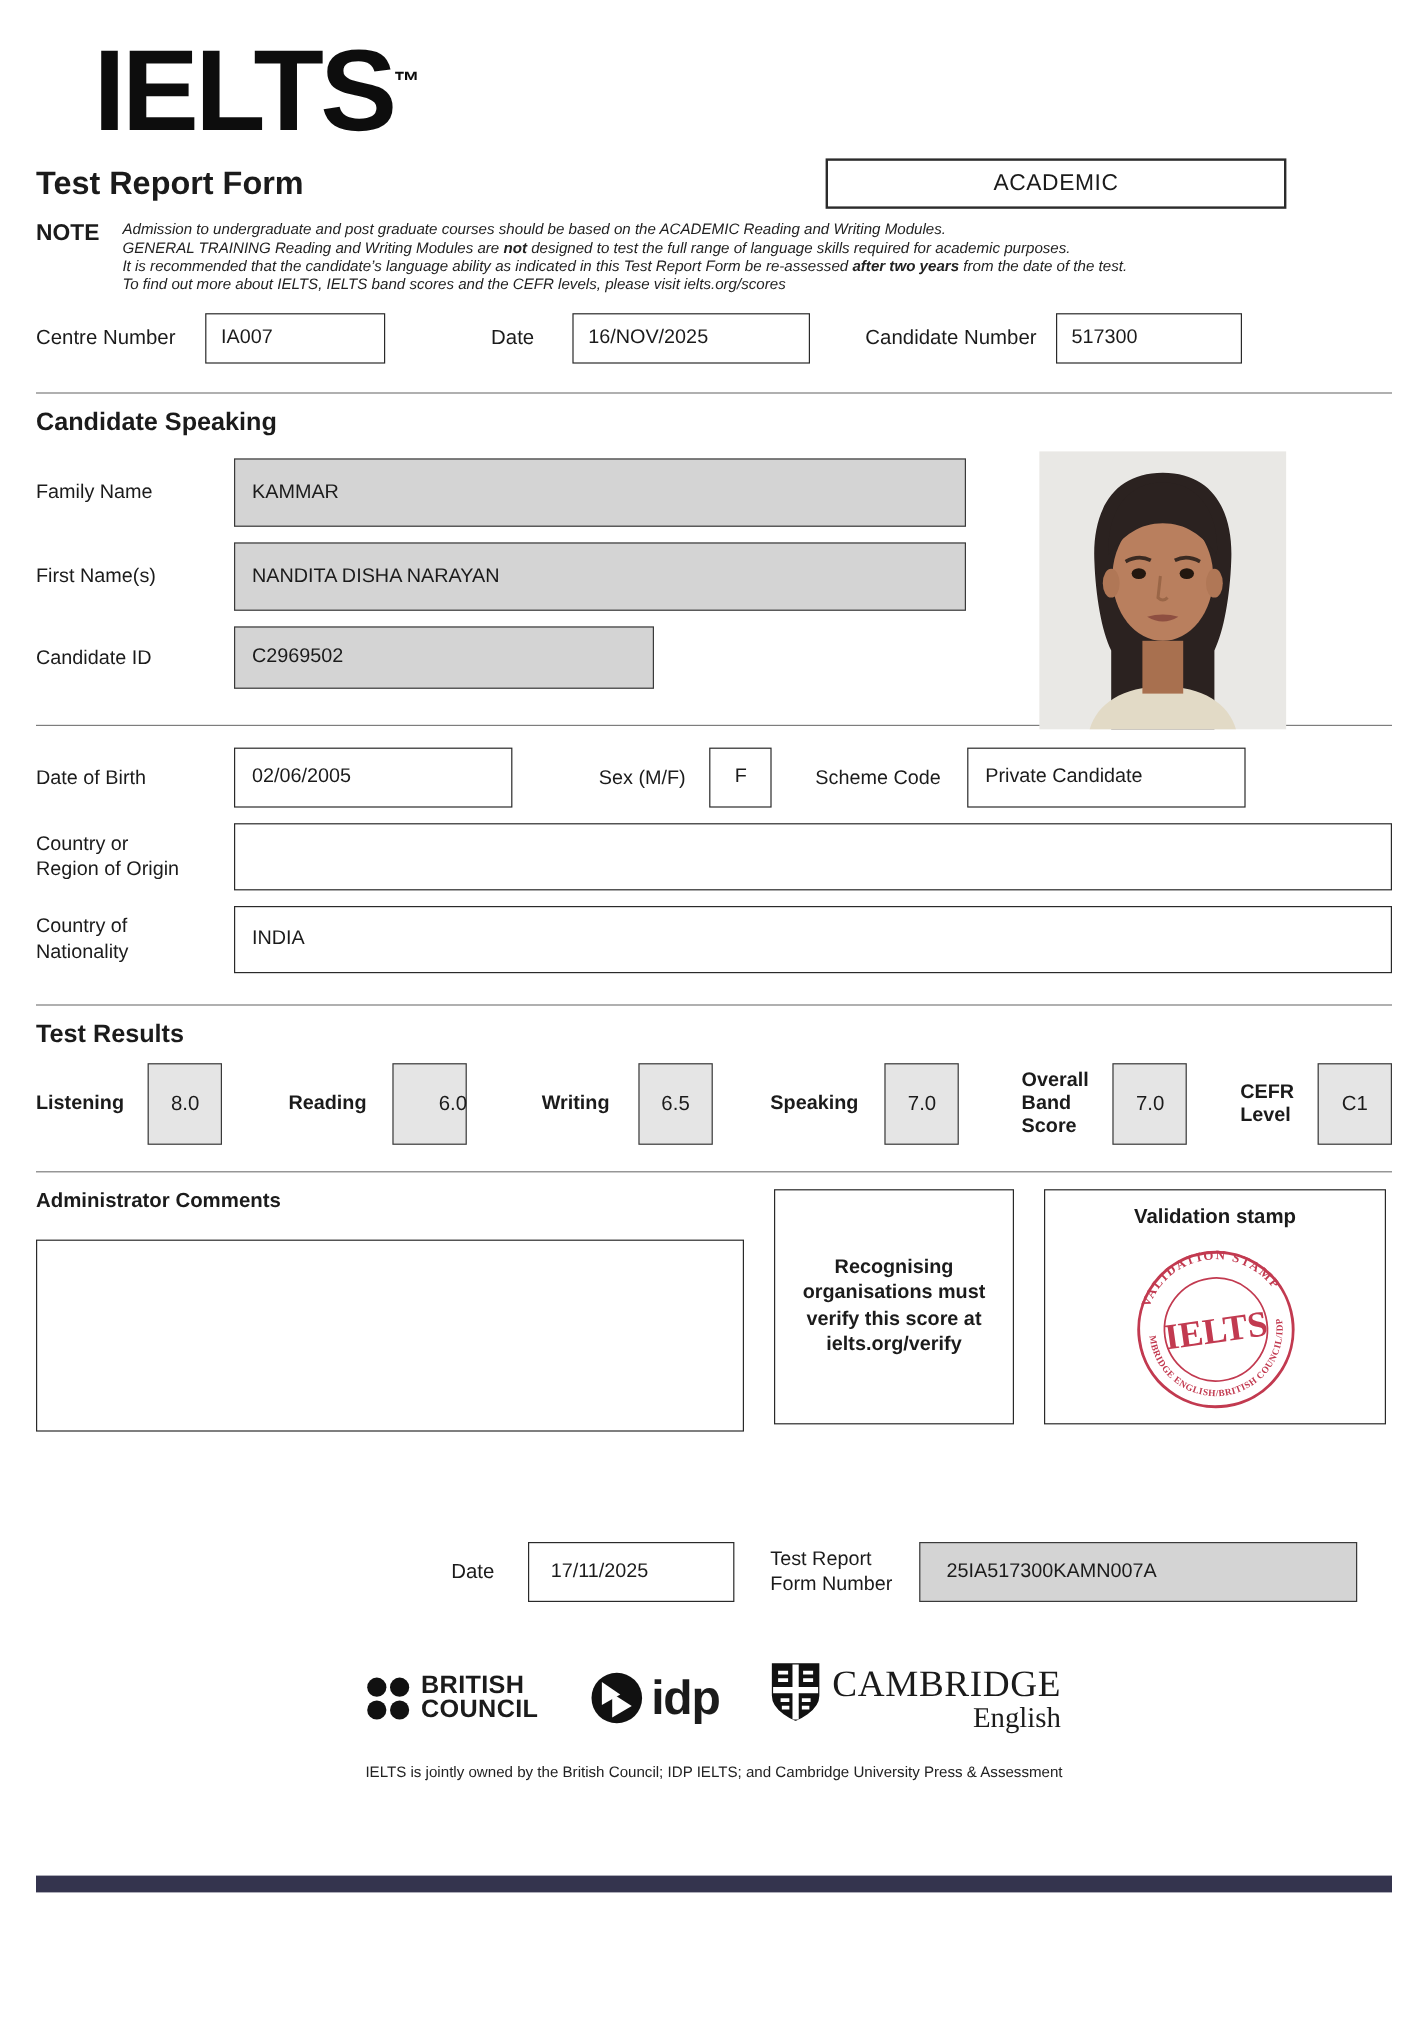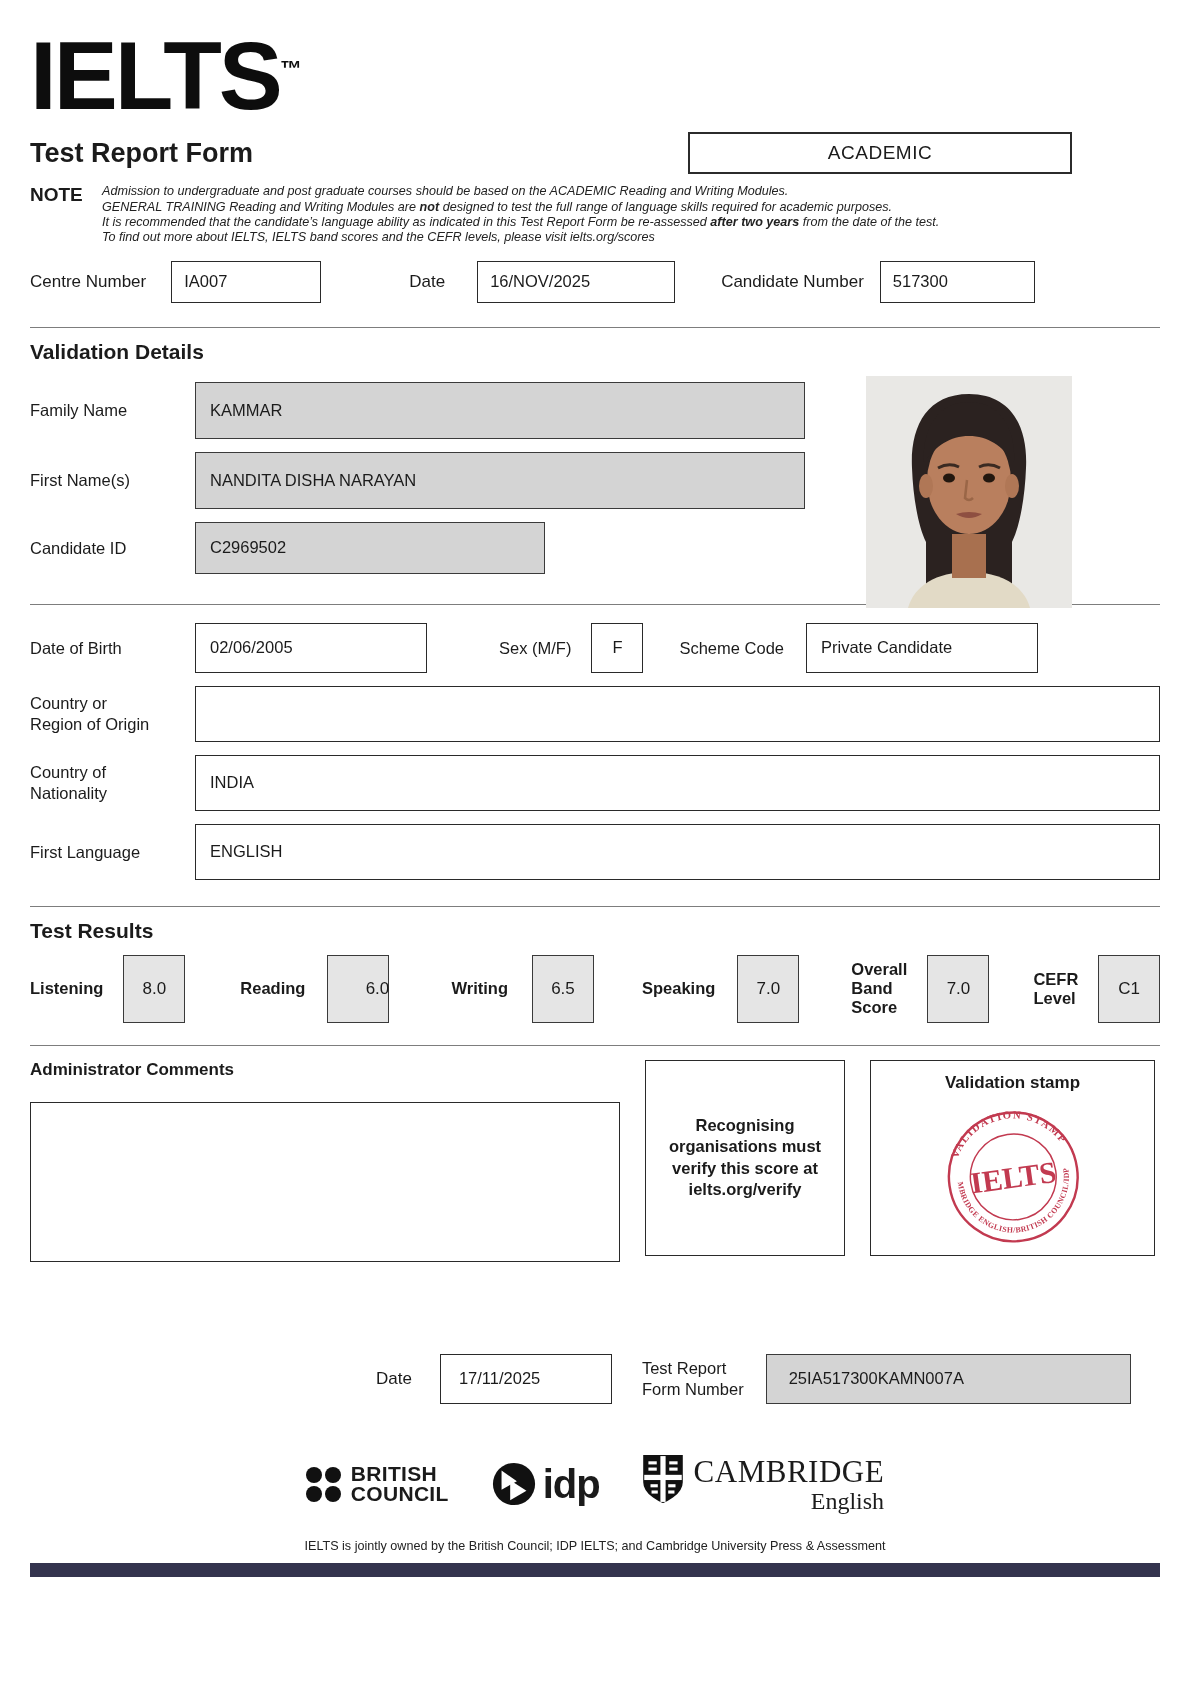--- a/index.html
+++ b/index.html
@@ -1,21 +1,21 @@
 <!DOCTYPE html>
 <html><head>
 <meta charset="utf-8">
 <style>
   * { box-sizing: border-box; margin: 0; padding: 0; }
   html,body { background:#ffffff; }
   body { font-family: "Liberation Sans", "DejaVu Sans", sans-serif; color:#1b1b1b; }
   .page { position:relative; width:1190px; height:1683px; margin:0 auto; background:#fff; padding:34px 30px 0 30px; overflow:hidden; }
 
   
-  .logo { font-size:96px; font-weight:900; letter-spacing:-3px; line-height:0.88; color:#0d0d0d; }
+  .logo { font-size:96px; font-weight:900; letter-spacing:-3px; line-height:0.88; color:#0d0d0d;margin-left:48px; }
   .logo sup { font-size:22px; letter-spacing:0; vertical-align:super; font-weight:800; }
   .title-row { display:flex; align-items:center; justify-content:space-between; margin-top:14px; }
   .form-title { font-size:27px; font-weight:800; }
   .academic-box { width:384px; height:42px; border:2px solid #2b2b2b; display:flex; align-items:center; justify-content:center; font-size:19px; letter-spacing:0.5px; margin-right:88px; }
 
   .note-row { display:flex; margin-top:10px; }
   .note-label { font-size:19px; font-weight:800; width:72px; flex:none; }
   .note-text { font-size:12.6px; font-style:italic; line-height:1.2; color:#222; }
   .note-text b { font-weight:700; }
 
@@ -91,21 +91,21 @@
     <div class="fbox" style="width:150px; margin-left:25px;">IA007</div>
     <div class="flabel" style="margin-left:88px;">Date</div>
     <div class="fbox" style="width:198px; margin-left:32px;">16/NOV/2025</div>
     <div class="flabel" style="margin-left:46px;">Candidate Number</div>
     <div class="fbox" style="width:155px; margin-left:16px;">517300</div>
   </div>
 
   <hr class="rule">
 
   <div class="cd-section">
-    <div class="sec-heading">Validation Details</div>
+    <div class="sec-heading">Candidate Speaking</div>
 
     <div class="photo-frame">
       <svg width="206" height="232" viewBox="0 0 206 232" xmlns="http://www.w3.org/2000/svg">
         <rect x="0" y="0" width="206" height="232" fill="#e9e8e5"></rect>
         <path d="M103 18 C60 18 44 52 46 92 C47 120 52 150 60 166 L60 232 L146 232 L146 166 C154 150 159 120 160 92 C162 52 146 18 103 18 Z" fill="#2b2220"></path>
         <path d="M103 196 C70 196 48 210 42 232 L164 232 C158 210 136 196 103 196 Z" fill="#e2dac6"></path>
         <rect x="86" y="158" width="34" height="44" fill="#a8704f"></rect>
         <ellipse cx="103" cy="105" rx="42" ry="53" fill="#b97f5e"></ellipse>
         <path d="M103 26 C66 26 56 62 58 86 C70 70 84 60 103 60 C122 60 136 70 148 86 C150 62 140 26 103 26 Z" fill="#2b2220"></path>
         <ellipse cx="60" cy="110" rx="7" ry="12" fill="#b07756"></ellipse>
@@ -155,24 +155,20 @@
   </div>
 
   <div class="cd-row">
     <div class="cd-label">
       <span style="display:block;">Country of</span>
       <span style="display:block;">Nationality</span>
     </div>
     <div class="wbox" style="width:965px; height:56px; margin-left:5px;">INDIA</div>
   </div>
 
-  <div class="cd-row">
-    <div class="cd-label">First Language</div>
-    <div class="wbox" style="width:965px; height:56px; margin-left:5px;">ENGLISH</div>
-  </div>
 
   <hr class="rule" style="margin-top:26px;">
 
   <div class="sec-heading">Test Results</div>
 
   <div class="scores-row">
     <div class="score-label">Listening</div>
     <div class="score-box" style="margin-left:20px;">8.0</div>
     <div class="score-label" style="margin-left:55px;">Reading</div>
     <div class="score-box" style="margin-left:22px;padding-left:38px;">6.0</div>

